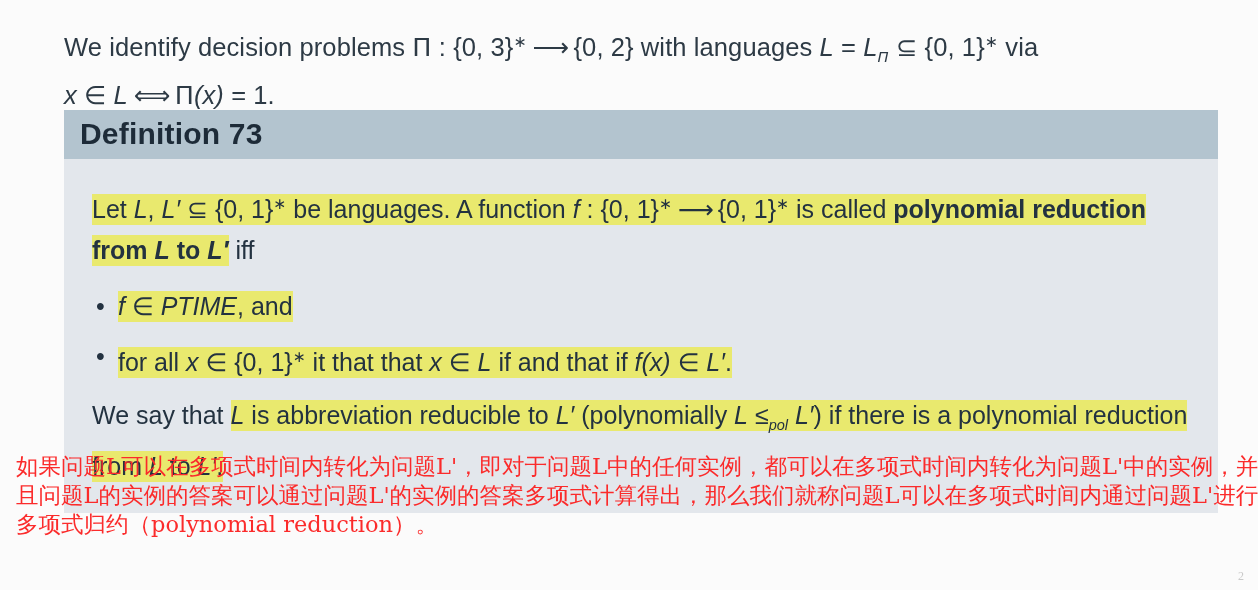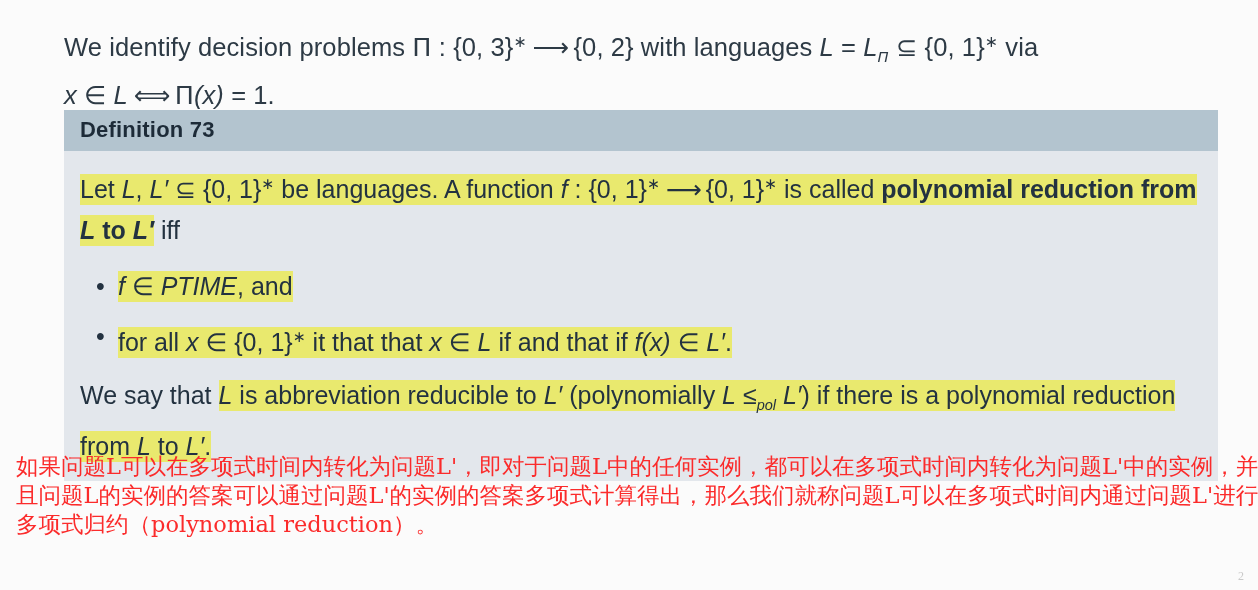--- a/index.html
+++ b/index.html
@@ -41,41 +41,41 @@
   .defbox {
     position: absolute;
     left: 64px;
     top: 110px;
     width: 1154px;
   }
   .defhead {
     background: #b3c4cf;
     color: #1d2b38;
     font-weight: bold;
-    font-size: 22px;
+    font-size: 30px;
     padding: 7px 0 8px 16px;
     letter-spacing: 0.2px;
   }
   .defbody {
     background: #e3e7ec;
     padding: 12px 0 14px 16px;
     color: #233240;
     font-size: 25px;
     line-height: 41px;
   }
 
   
   .hl {
     background: #e9e96e;
     box-decoration-break: clone;
     -webkit-box-decoration-break: clone;
     padding: 1px 0 2px 0;
   }
 
-  .para { margin: 0; }
+  .para { margin: 12px; }
 
   
   ul.bullets {
     list-style: none;
     margin: 16px 0 14px 0;
     padding: 0;
   }
   ul.bullets li {
     position: relative;
     padding-left: 38px;

